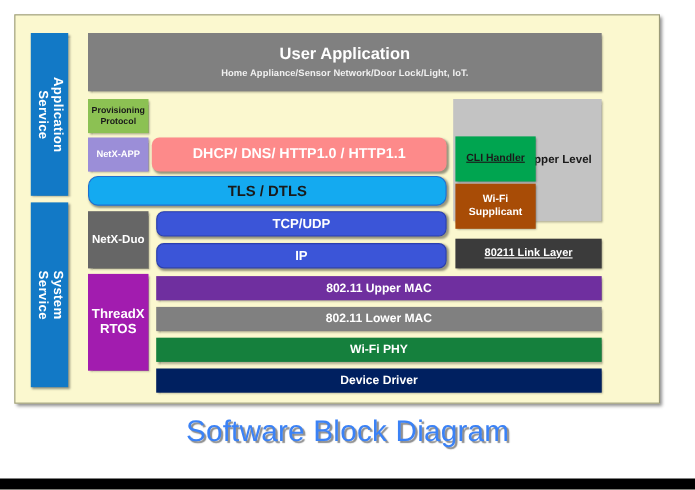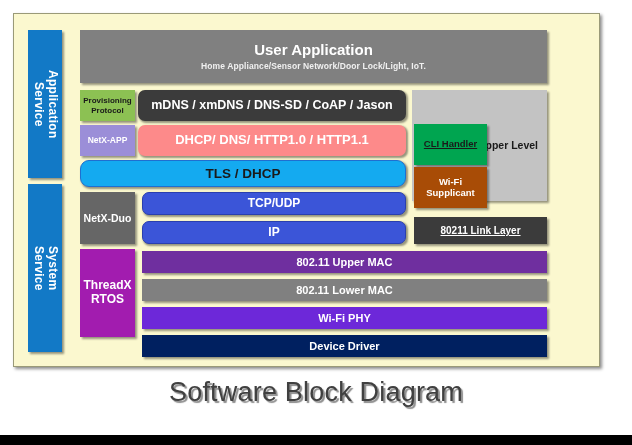--- a/index.html
+++ b/index.html
@@ -67,21 +67,21 @@
   }
 
   
   #page-title {
     position: absolute;
     left: 0;
     top: 377px;
     width: 632px;
     text-align: center;
     font-size: 27px;
-    color: #404040;
+    color: #3b82f6;
     font-weight: normal;
     letter-spacing: .2px;
     text-shadow: 2px 2px 1px rgba(0,0,0,0.45);
   }
 
   #bottom-bar {
     position: absolute;
     left: 0;
     top: 435px;
     width: 632px;
@@ -113,27 +113,26 @@
   </div>
 
   <div class="blk" style="left:66px; top:16px; width:467px; height:53px; background:#808080; font-size:15px;">
     <span>User Application</span>
     <span class="sub">Home Appliance/Sensor Network/Door Lock/Light, IoT.</span>
   </div>
 
   <div class="blk" style="left:66px; top:76px; width:55px; height:31px; background:#8cc153; color:#1a1a1a; font-size:8px; white-space:pre;">Provisioning
 Protocol</div>
 
-  <div class="blk rounded" style="left:124px; top:76px; width:268px; height:31px; background:#3b3b3b; font-size:12.5px;">mDNS / xmDNS / DNS-SD / CoAP / Jason</div>
 
   <div class="blk" style="left:66px; top:111px; width:55px; height:31px; background:#9b8ed8; font-size:8.5px;">NetX-APP</div>
 
   <div class="blk rounded" style="left:124px; top:111px; width:268px; height:31px; background:#fd8a8a; font-size:13px;">DHCP/ DNS/ HTTP1.0  / HTTP1.1</div>
 
-  <div class="blk pill" style="left:66px; top:146px; width:326px; height:27px; background:#14aaf0; color:#1a1a1a; font-size:13.5px; border:1px solid #1f6fd0;">TLS /  DHCP</div>
+  <div class="blk pill" style="left:66px; top:146px; width:326px; height:27px; background:#14aaf0; color:#1a1a1a; font-size:13.5px; border:1px solid #1f6fd0;">TLS /  DTLS</div>
 
   <div class="blk" style="left:66px; top:178px; width:55px; height:52px; background:#666666; font-size:10.5px;">NetX-Duo</div>
 
   <div class="blk rounded" style="left:128px; top:178px; width:264px; height:23px; background:#3b55d8; font-size:12px; border:1px solid #2a3fae;">TCP/UDP</div>
 
   <div class="blk rounded" style="left:128px; top:207px; width:264px; height:23px; background:#3b55d8; font-size:12px; border:1px solid #2a3fae;">IP</div>
 
   <div class="blk" style="left:66px; top:235px; width:55px; height:88px; background:#a21caf; font-size:12px; white-space:pre;">ThreadX
 RTOS</div>
 
@@ -143,20 +142,20 @@
 
   <div class="blk" style="left:400px; top:153px; width:73px; height:41px; background:#a84c06; font-size:9.5px; white-space:pre;">Wi-Fi
 Supplicant</div>
 
   <div class="blk" style="left:400px; top:203px; width:133px; height:27px; background:#3b3b3b; font-size:10px;text-decoration:underline;">80211 Link Layer</div>
 
   <div class="blk" style="left:128px; top:237px; width:405px; height:22px; background:#6f2f9f; font-size:11px;">802.11 Upper MAC</div>
 
   <div class="blk" style="left:128px; top:265px; width:405px; height:22px; background:#808080; font-size:11px;">802.11 Lower MAC</div>
 
-  <div class="blk" style="left:128px; top:293px; width:405px; height:22px; background:#6d28d9; font-size:11px;">Wi-Fi PHY</div>
+  <div class="blk" style="left:128px; top:293px; width:405px; height:22px; background:#15803d; font-size:11px;">Wi-Fi PHY</div>
 
   <div class="blk" style="left:128px; top:321px; width:405px; height:22px; background:#002060; font-size:11px;">Device Driver</div>
 
 </div>
 
 <div id="page-title">Software Block Diagram</div>
 <div id="bottom-bar"></div>
 
 </body></html>

